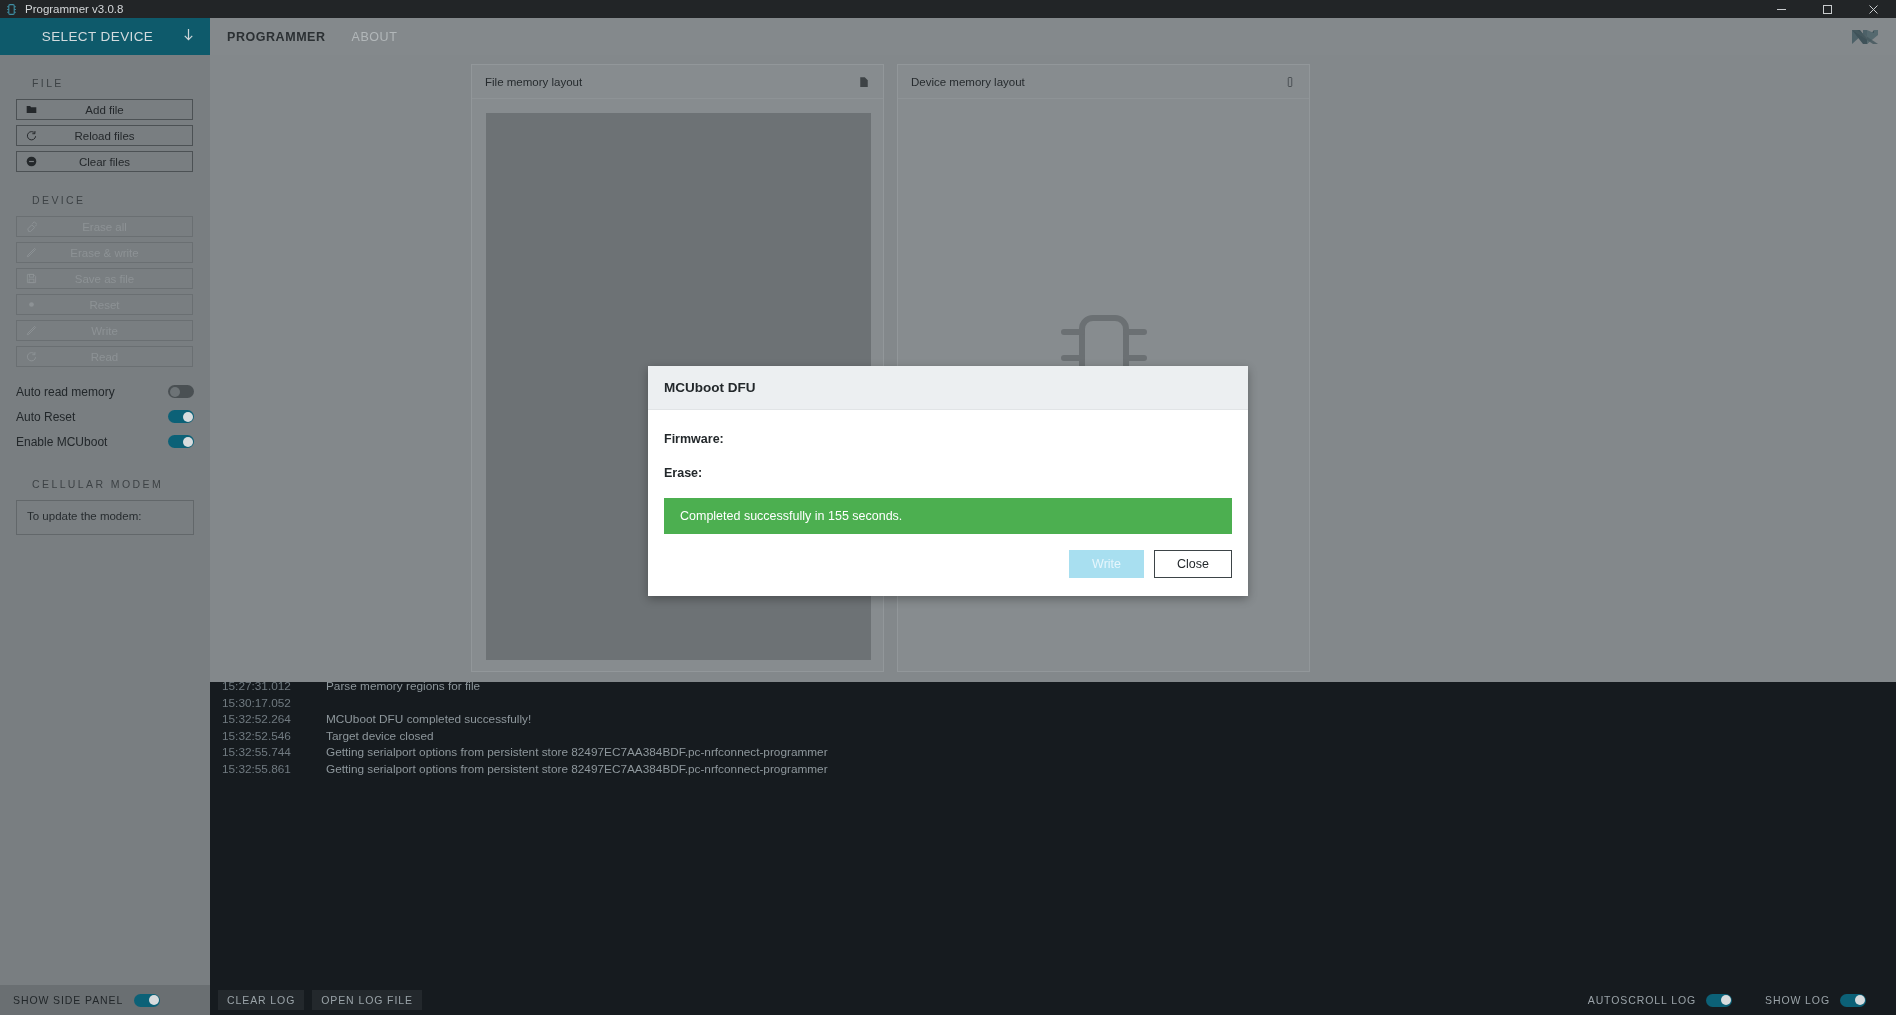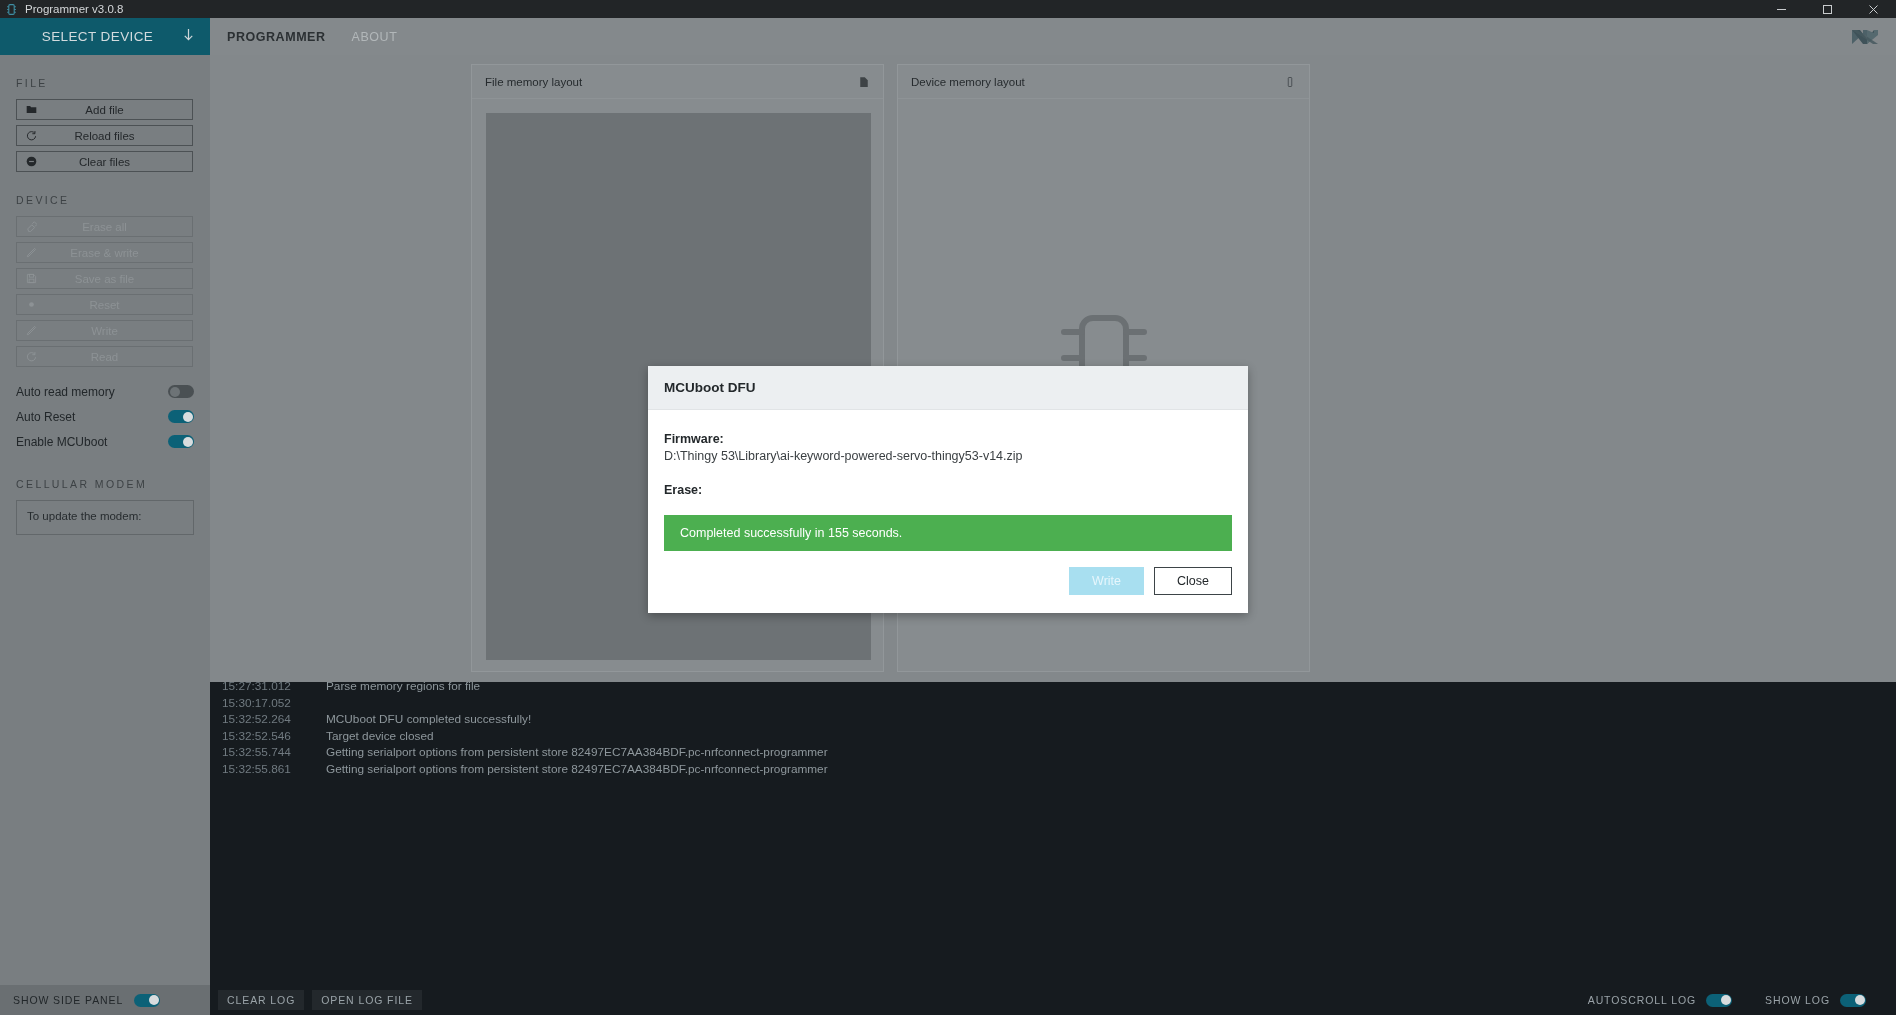--- a/index.html
+++ b/index.html
@@ -75,20 +75,21 @@
   .sidebar {
     position: absolute; top: 55px; left: 0;
     width: 210px; height: 930px;
     background: #797e81;
     padding: 0 16px;
   }
   .side-heading {
     font-size: 10.5px; letter-spacing: 2.4px;
     color: #3d4245; margin-top: 22px; margin-bottom: 10px;
     text-transform: uppercase;
+    margin-left: 16px;
   }
   .side-btn {
     position: relative;
     height: 21px; width: 177px;
     border: 1px solid #4c5154;
     margin-bottom: 5px;
     display: flex; align-items: center;
     background: transparent;
     font-size: 11.5px; color: #24282b;
   }
@@ -533,21 +534,20 @@
     </div>
   </div>
 </div>
 
 <div class="modal">
   <div class="modal-head">
     <div class="modal-title">MCUboot DFU</div>
   </div>
   <div class="modal-body">
     <div class="modal-label">Firmware:</div>
-    <div class="modal-value">D:\Thingy 53\Library\ai-keyword-powered-servo-thingy53-v14.zip</div>
     <div class="modal-status-label">Erase:</div>
     <div class="alert-success">Completed successfully in 155 seconds.</div>
   </div>
   <div class="modal-foot">
     <div class="btn btn-primary-disabled">Write</div>
     <div class="btn btn-secondary">Close</div>
   </div>
 </div>
 
 </body></html>

